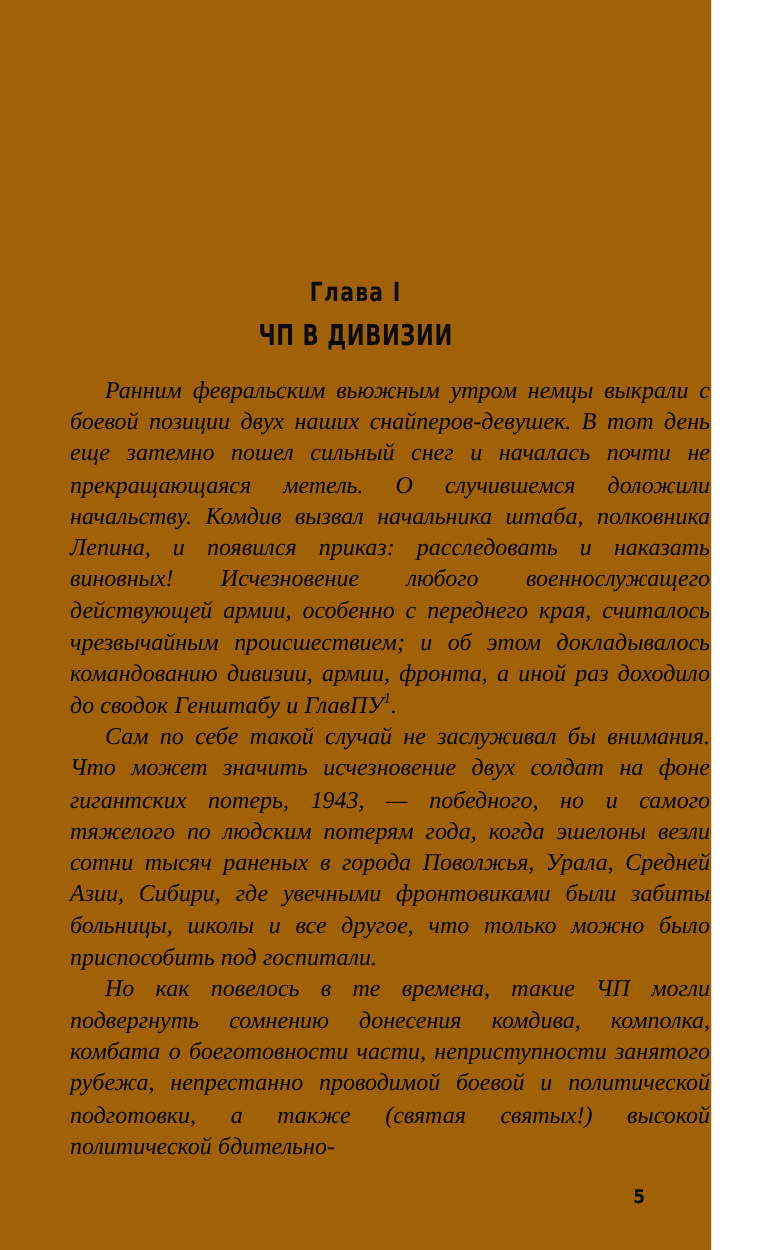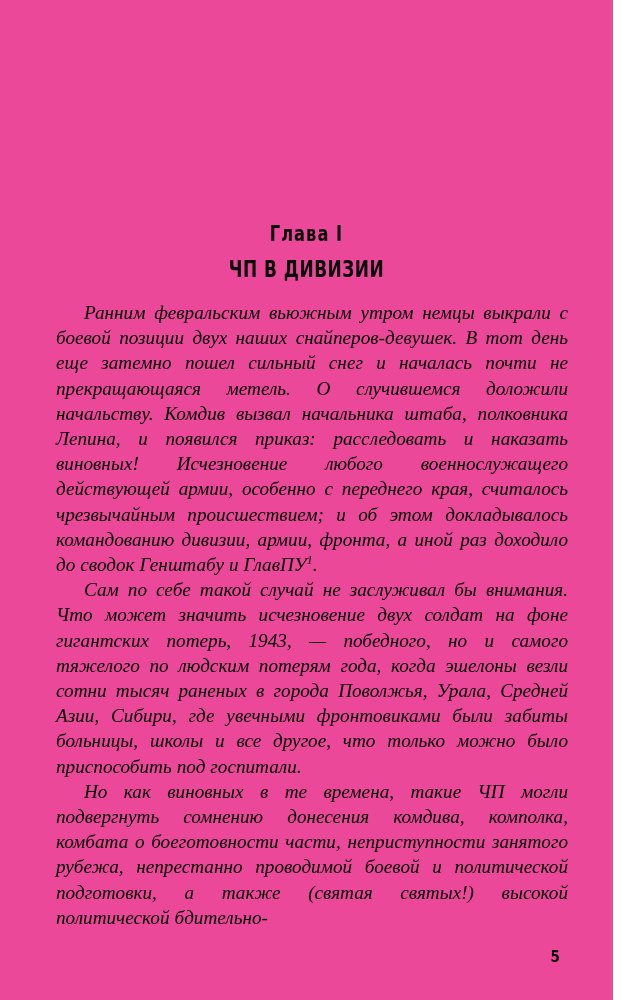--- a/index.html
+++ b/index.html
@@ -6,25 +6,24 @@
   html, body {
     margin: 0;
     padding: 0;
     background: #ffffff;
   }
 
   .page {
     position: relative;
     width: 569px;
     height: 1000px;
-    background: #ec4899;
+    background: #a16207;
     overflow: hidden;
     font-family: "Liberation Serif", "DejaVu Serif", serif;
     color: #000000;
-    padding-left: 44px;
     -webkit-font-smoothing: none;
   }
 
   
   .chapter-block {
     position: absolute;
     left: 0;
     right: 0;
     top: 222px;
     text-align: center;
@@ -129,20 +128,20 @@
     <div class="chapter-label">Глава  I</div>
     <div class="chapter-title">ЧП В ДИВИЗИИ</div>
   </div>
 
   <div class="body-block">
 
     <p class="para"><span>Ранним февральским вьюжным утром немцы выкрали с боевой позиции двух наших снайперов-девушек. В тот день еще затемно пошел сильный снег и началась почти не прекращающаяся метель. О случившемся доложили начальству. Комдив вызвал начальника штаба, полковника Лепина, и появился приказ: расследовать и наказать виновных! Исчезновение любого военнослужащего действующей армии, особенно с переднего края, считалось чрезвычайным происшествием; и об этом докладывалось командованию дивизии, армии, фронта, а иной раз доходило до сводок Генштабу и ГлавПУ</span><sup class="fn-ref">1</sup><span>.</span></p>
 
     <p class="para">Сам по себе такой случай не заслуживал бы внимания. Что может значить исчезновение двух солдат на фоне гигантских потерь, 1943, — победного, но и самого тяжелого по людским потерям года, когда эшелоны везли сотни тысяч раненых в города Поволжья, Урала, Средней Азии, Сибири, где увечными фронтовиками были забиты больницы, школы и все другое, что только можно было приспособить под госпитали.</p>
 
-    <p class="para">Но как виновных в те времена, такие ЧП могли подвергнуть сомнению донесения комдива, комполка, комбата о боеготовности части, неприступности занятого рубежа, непрестанно проводимой боевой и политической подготовки, а также (святая святых!) высокой политической бдительно-</p>
+    <p class="para">Но как повелось в те времена, такие ЧП могли подвергнуть сомнению донесения комдива, комполка, комбата о боеготовности части, неприступности занятого рубежа, непрестанно проводимой боевой и политической подготовки, а также (святая святых!) высокой политической бдительно-</p>
 
   </div>
 
 
   <div class="page-number">5</div>
 
 </div>
 
 </body></html>

